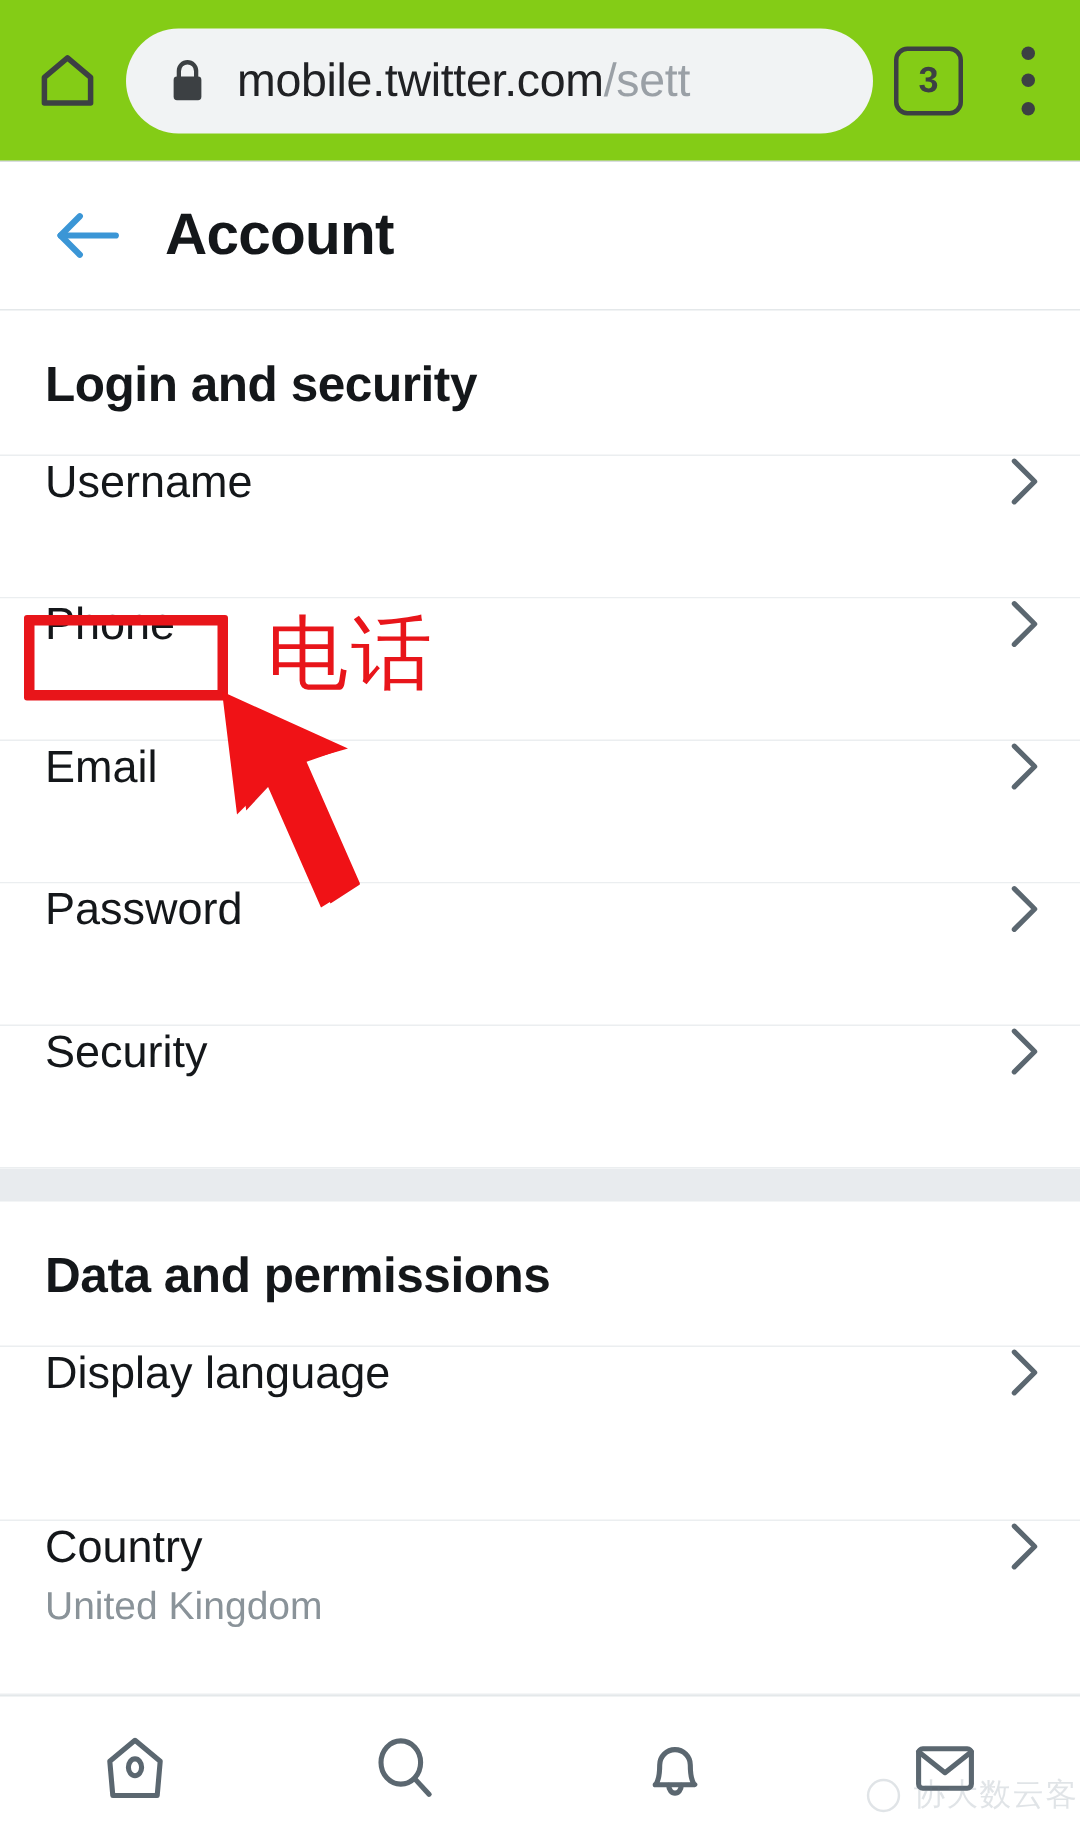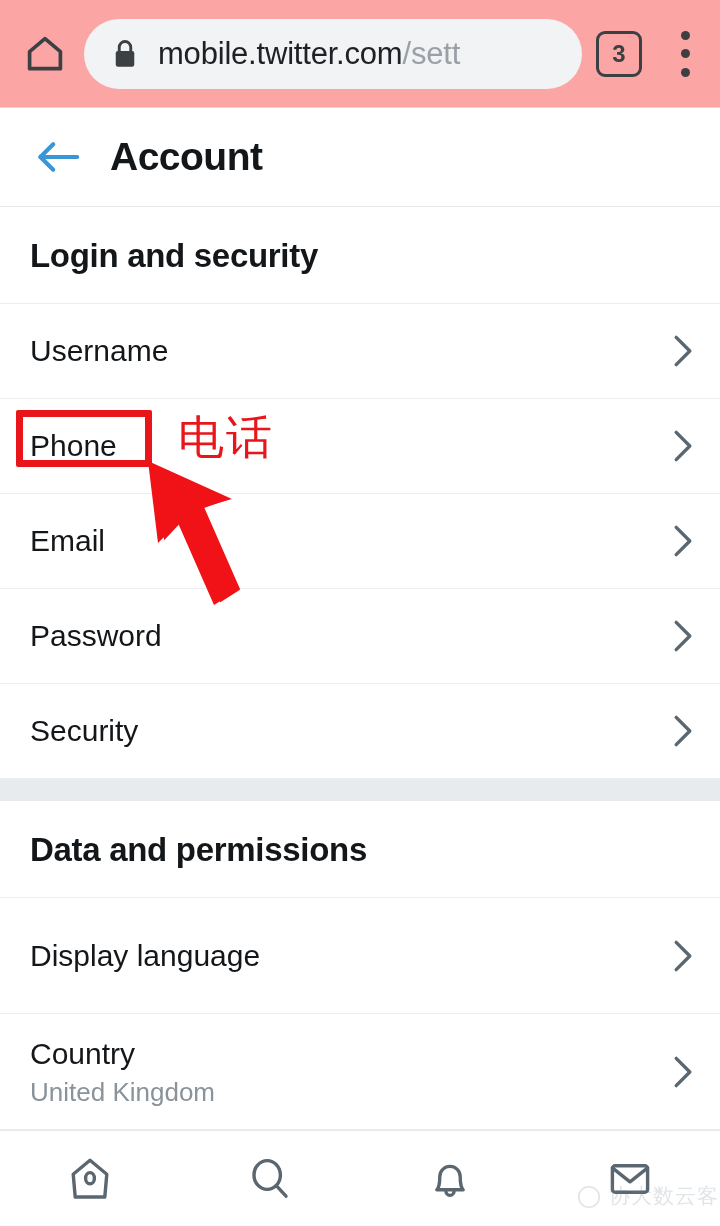--- a/index.html
+++ b/index.html
@@ -9,21 +9,21 @@
     background:#ffffff;
     font-family:"Liberation Sans", sans-serif;
     overflow:hidden;
   }
   #screen { position:relative; width:720px; height:1226px; background:#fff; }
 
   
   .browser-bar {
     position:relative;
     height:108px;
-    background:#fca5a5;
+    background:#84cc16;
     display:flex;
     align-items:center;
     padding:0 16px;
     border-bottom:1px solid #d9dde0;
   }
   .home-btn {
     width:58px; height:58px;
     display:flex; align-items:center; justify-content:center;
     flex:0 0 auto;
   }
@@ -87,21 +87,21 @@
     font-size:33px;
     font-weight:bold;
     color:#14171a;
     padding:30px 8px 28px 30px;
     border-bottom:1px solid #ebeef0;
     letter-spacing:-0.3px;
   }
   .row {
     position:relative;
     display:flex;
-    align-items:center;
+    align-items:flex-start;
     justify-content:space-between;
     padding:0 20px 0 30px;
     border-bottom:1px solid #ebeef0;
     background:#fff;
   }
   .row.h1 { height:95px; }
   .row.h2 { height:116px; }
   .row-texts { display:flex; flex-direction:column; justify-content:center; }
   .row-label { font-size:30px; color:#14171a; line-height:1.18; }
   .row-sub { font-size:26px; color:#8a9399; margin-top:7px; line-height:1.1; }
@@ -113,22 +113,22 @@
     position:absolute;
     left:16px; top:410px;
     width:136px; height:57px;
     border:7px solid #e8151a;
     border-radius:2px;
     pointer-events:none;
   }
   .annot-cn {
     position:absolute;
     left:178px; top:414px;
-    font-family:Liberation Sans, sans-serif;
-    font-size:46px;
+    font-family:Liberation Mono, monospace;
+    font-size:54px;
     color:#e8151a;
     line-height:1;
     letter-spacing:2px;
   }
   .annot-arrow { position:absolute; left:140px; top:455px; pointer-events:none; }
 
   
   .bottom-nav {
     position:absolute;
     left:0; bottom:0;

